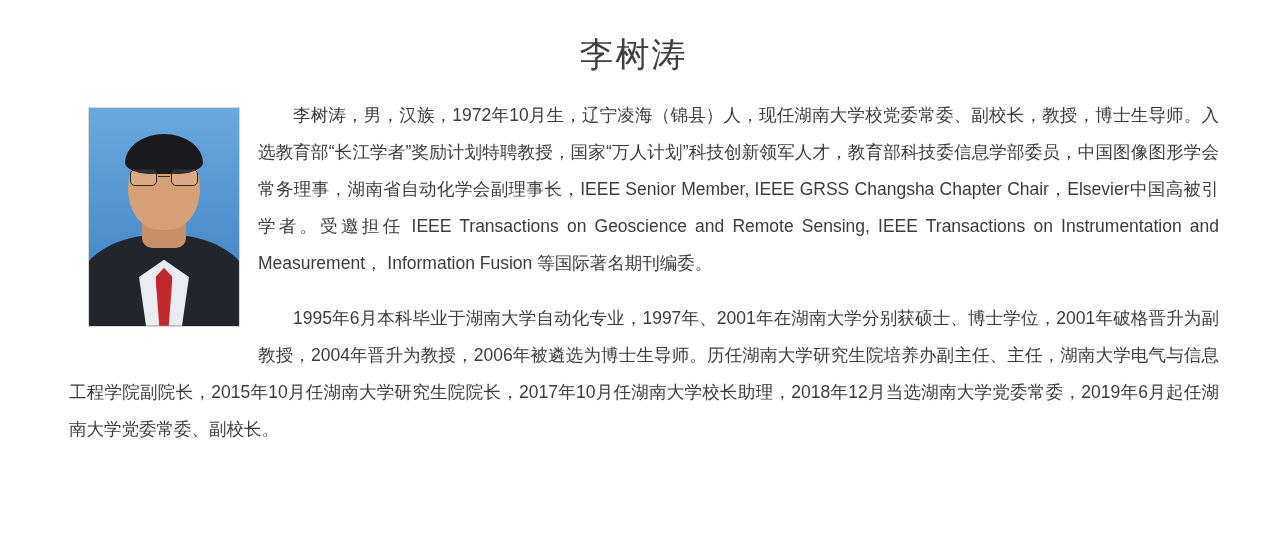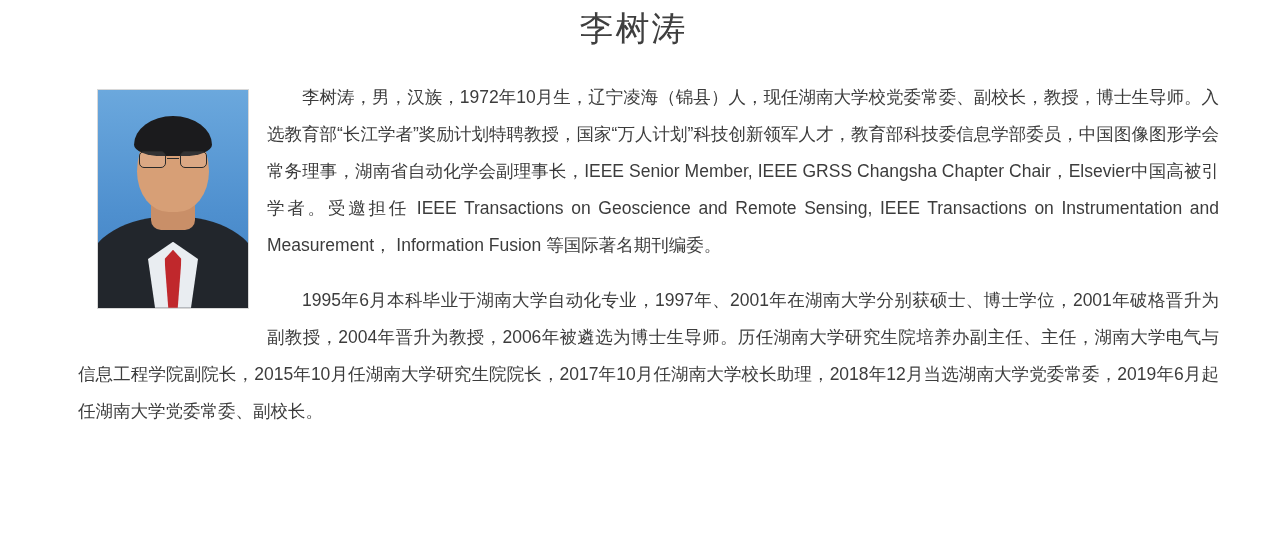--- a/index.html
+++ b/index.html
@@ -19,27 +19,28 @@
     width: 1267px;
     height: 557px;
     box-sizing: border-box;
   }
   .page-title {
     text-align: center;
     font-size: 34px;
     font-weight: normal;
     color: #3f3f3f;
     letter-spacing: 2px;
-    margin: 8px;
+    margin: 0;
+    padding-top: 34px;
     padding-bottom: 10px;
     line-height: 1.2;
   }
   .content {
     position: relative;
-    padding: 12px 48px 0 45px;
+    padding: 12px 48px 0 36px;
     box-sizing: border-box;
   }
   .portrait {
     float: left;
     width: 152px;
     height: 220px;
     margin: 10px 18px 12px 52px;
     border: 1px solid #d8d8d8;
     box-sizing: border-box;
     overflow: hidden;

